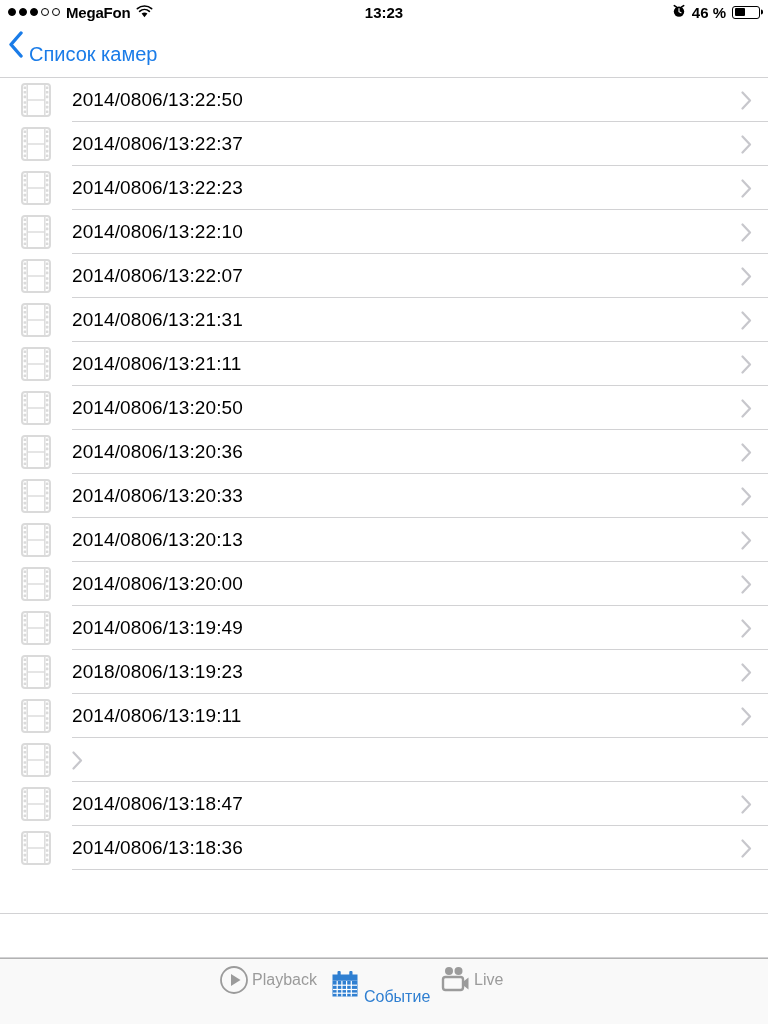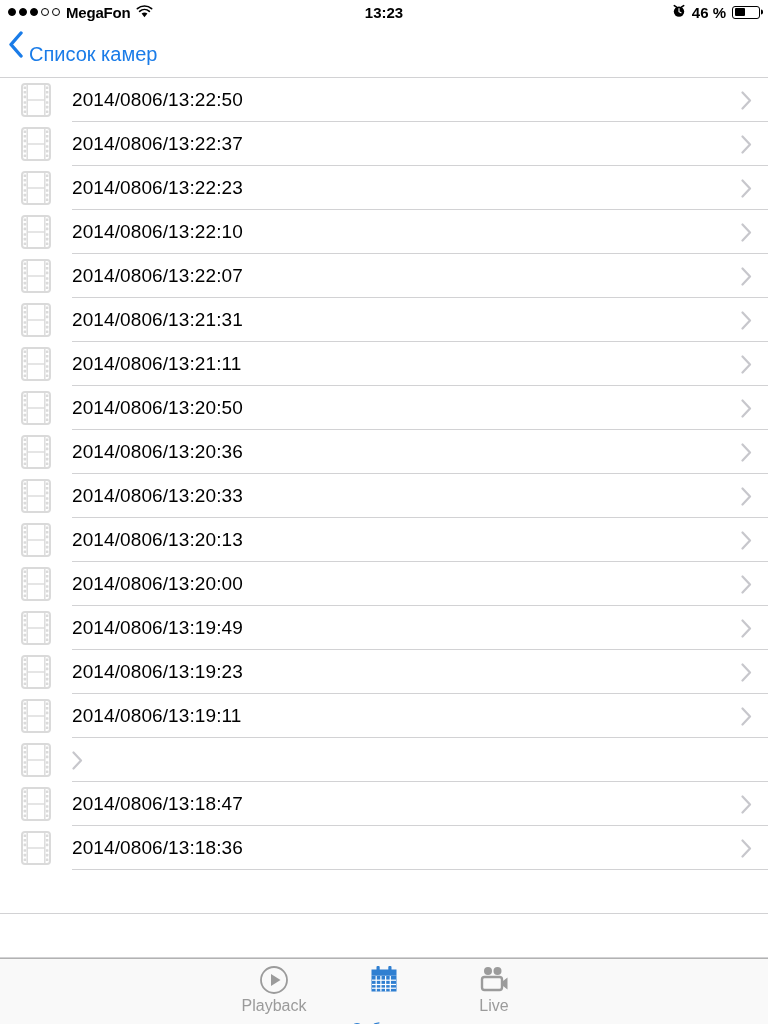--- a/index.html
+++ b/index.html
@@ -188,21 +188,21 @@
     border-top: 1px solid #b2b2b2;
     display: flex;
     align-items: flex-start;
     justify-content: center;
     gap: 0;
     padding-top: 6px;
   }
   .tab {
     width: 110px;
     display: flex;
-    flex-direction: column;
+    flex-direction: row;
     align-items: center;
     gap: 3px;
     cursor: pointer;
     background: none;
     border: none;
     font-family: inherit;
   }
   .tab-icon {
     height: 30px;
     display: flex;
@@ -677,21 +677,21 @@
       <rect x="2.6" y="27.4" width="2.6" height="2.6" rx="0.5"></rect>
       <rect x="24.8" y="3.4" width="2.6" height="2.6" rx="0.5"></rect>
       <rect x="24.8" y="8.0" width="2.6" height="2.6" rx="0.5"></rect>
       <rect x="24.8" y="12.6" width="2.6" height="2.6" rx="0.5"></rect>
       <rect x="24.8" y="18.2" width="2.6" height="2.6" rx="0.5"></rect>
       <rect x="24.8" y="22.8" width="2.6" height="2.6" rx="0.5"></rect>
       <rect x="24.8" y="27.4" width="2.6" height="2.6" rx="0.5"></rect>
     </g>
   </svg>
           </span>
-          <span class="row-label">2014/0806/13:19:23</span>
+          <span class="row-label">2018/0806/13:19:23</span>
           <span class="disclosure">
   <svg width="11" height="19" viewBox="0 0 11 19">
     <path d="M1.5 1.5 L9 9.5 L1.5 17.5" stroke="#c7c7cc" stroke-width="2.2" fill="none" stroke-linecap="round" stroke-linejoin="round"></path>
   </svg>
           </span>
         </div>
         <div class="row">
           <span class="film-icon">
   <svg width="30" height="34" viewBox="0 0 30 34">
     <rect x="1" y="1" width="28" height="32" rx="3" stroke="#dadada" stroke-width="2" fill="#ffffff"></rect>

